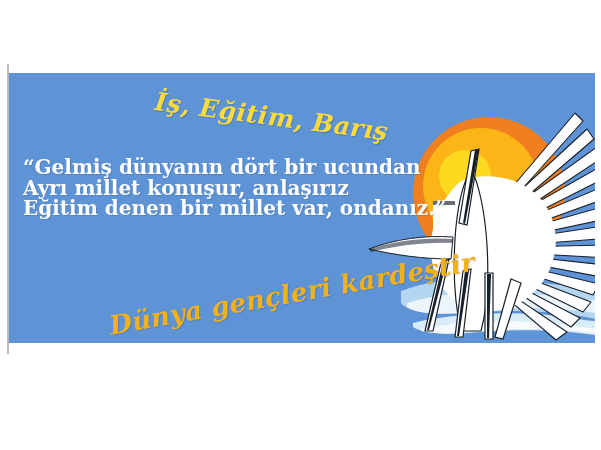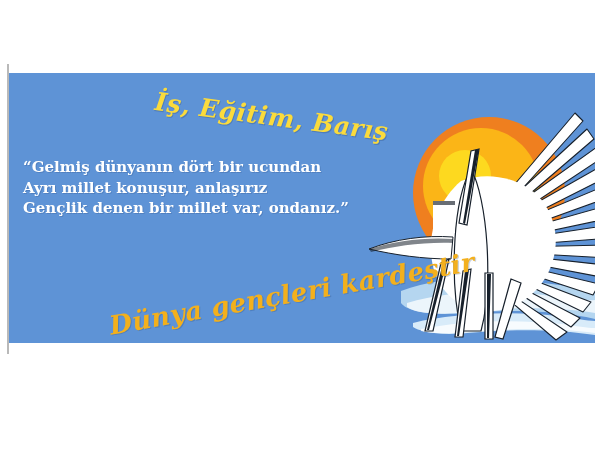--- a/index.html
+++ b/index.html
@@ -69,21 +69,21 @@
   }
 
   
   .quote {
     position: absolute;
     left: 14px;
     top: 84px;
     color: #ffffff;
     font-family: "DejaVu Serif", "Liberation Serif", serif;
     font-weight: 700;
-    font-size: 15px;
+    font-size: 20px;
     line-height: 20.5px;
     white-space: nowrap;
     text-shadow: 1px 1px 0 rgba(40,70,120,0.22);
   }
   .quote-line { display: block; }
 
   
   .slogan {
     position: absolute;
     left: 98px;
@@ -192,19 +192,19 @@
         </g>
 
       </g>
     </svg>
 
     <div class="headline">İş, Eğitim, Barış</div>
 
     <div class="quote">
       <span class="quote-line">“Gelmiş dünyanın dört bir ucundan</span>
       <span class="quote-line">Ayrı millet konuşur, anlaşırız</span>
-      <span class="quote-line">Gençlik denen bir millet var, ondanız.”</span>
+      <span class="quote-line">Eğitim denen bir millet var, ondanız.”</span>
     </div>
 
     <div class="slogan">Dünya gençleri kardeştir</div>
 
   </div>
 </div>
 
 </body></html>

